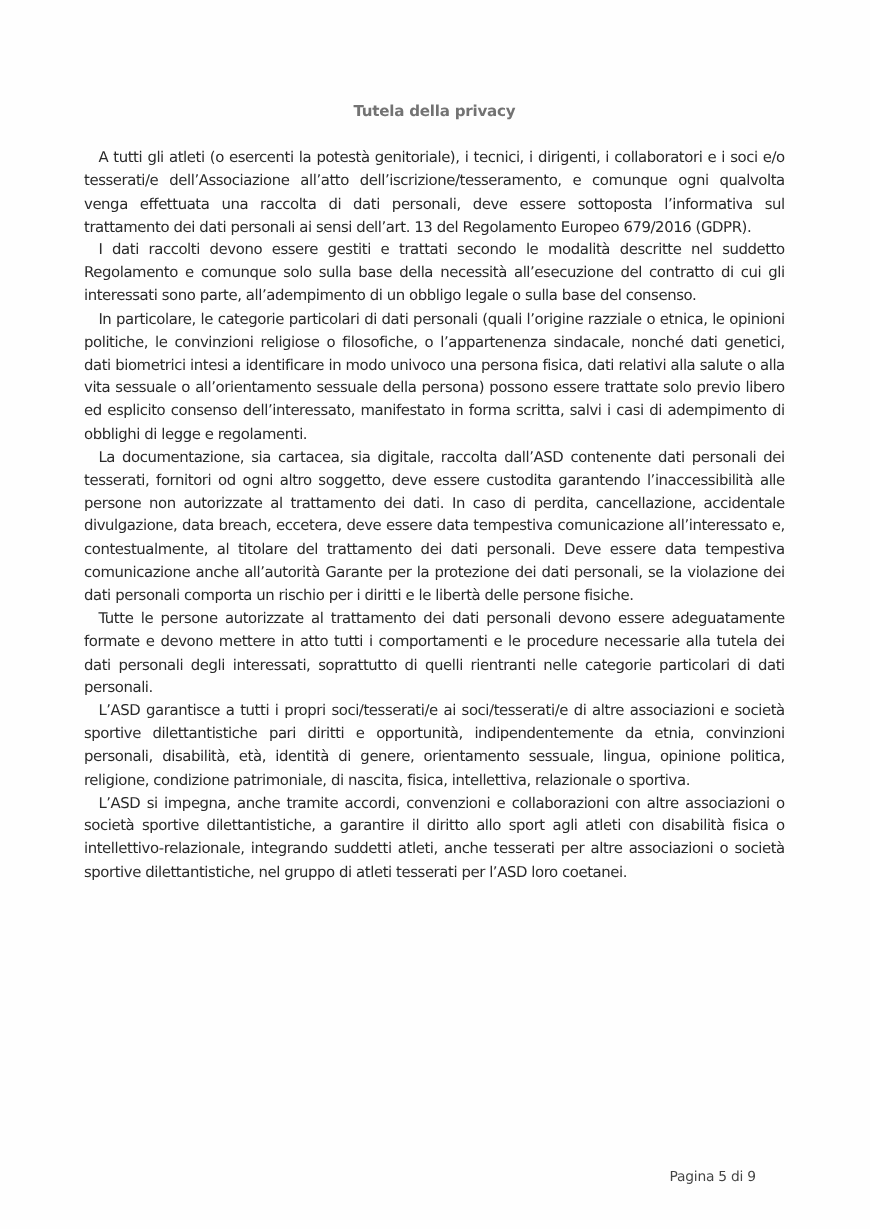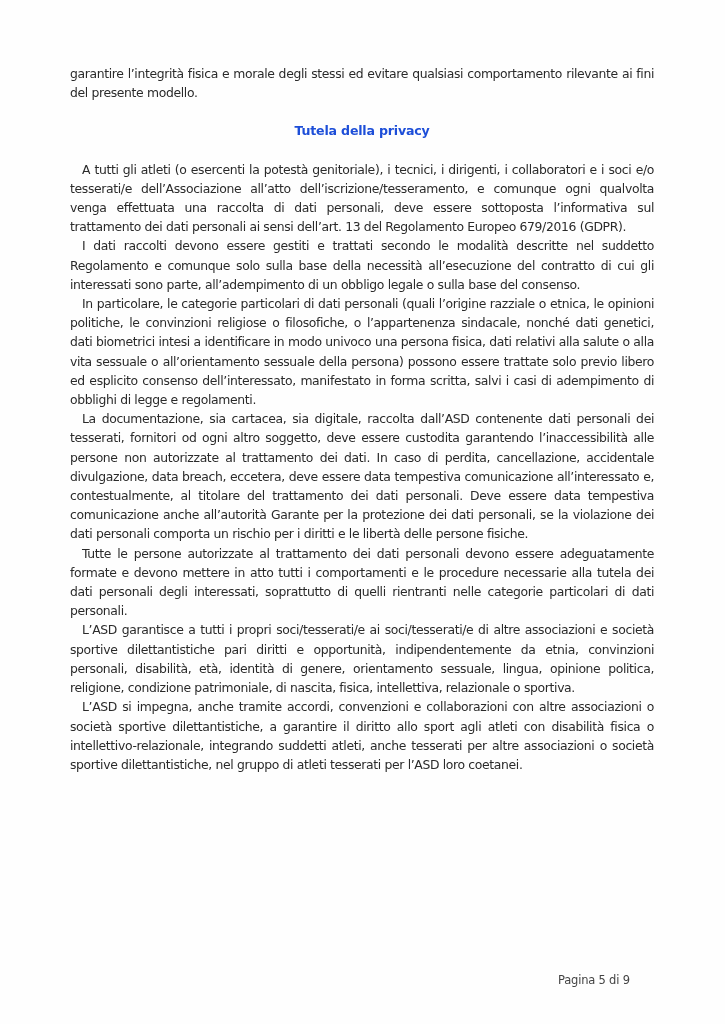--- a/index.html
+++ b/index.html
@@ -12,36 +12,35 @@
     position: absolute; left: 70px; top: 64px; width: 584px;
     font-family: "DejaVu Sans", sans-serif;
     font-size: 12.4px; line-height: 19.2px; color: #2a2a2a;
     letter-spacing: -0.35px;
   }
   .content p { margin: 0; text-align: justify; }
   .content p.indent { text-indent: 12px; }
   .heading {
     font-family: "DejaVu Sans", sans-serif;
     font-weight: bold; text-align: center; font-size: 12.6px;
-    color: #1d4ed8; letter-spacing: -0.2px;
+    color: #737373; letter-spacing: -0.2px;
   }
   .h-privacy { margin: 19px 0 19px 0; }
   .h-incl { margin: 20px 0 18px 0; }
   .footer {
     position: absolute; left: 558px; top: 973px;
     font-family: "DejaVu Sans", sans-serif; font-size: 11.5px;
     color: #444; letter-spacing: -0.2px;
   }
 </style>
 </head>
 <body>
 
 <div class="page">
   <div class="content">
-    <p>garantire l’integrità fisica e morale degli stessi ed evitare qualsiasi comportamento rilevante ai fini del presente modello.</p>
 
     <div class="heading h-privacy">Tutela della privacy</div>
     <p class="indent">A tutti gli atleti (o esercenti la potestà genitoriale), i tecnici, i dirigenti, i collaboratori e i soci e/o tesserati/e dell’Associazione all’atto dell’iscrizione/tesseramento, e comunque ogni qualvolta venga effettuata una raccolta di dati personali, deve essere sottoposta l’informativa sul trattamento dei dati personali ai sensi dell’art. 13 del Regolamento Europeo 679/2016 (GDPR).</p>
     <p class="indent">I dati raccolti devono essere gestiti e trattati secondo le modalità descritte nel suddetto Regolamento e comunque solo sulla base della necessità all’esecuzione del contratto di cui gli interessati sono parte, all’adempimento di un obbligo legale o sulla base del consenso.</p>
     <p class="indent">In particolare, le categorie particolari di dati personali (quali l’origine razziale o etnica, le opinioni politiche, le convinzioni religiose o filosofiche, o l’appartenenza sindacale, nonché dati genetici, dati biometrici intesi a identificare in modo univoco una persona fisica, dati relativi alla salute o alla vita sessuale o all’orientamento sessuale della persona) possono essere trattate solo previo libero ed esplicito consenso dell’interessato, manifestato in forma scritta, salvi i casi di adempimento di obblighi di legge e regolamenti.</p>
     <p class="indent">La documentazione, sia cartacea, sia digitale, raccolta dall’ASD contenente dati personali dei tesserati, fornitori od ogni altro soggetto, deve essere custodita garantendo l’inaccessibilità alle persone non autorizzate al trattamento dei dati. In caso di perdita, cancellazione, accidentale divulgazione, data breach, eccetera, deve essere data tempestiva comunicazione all’interessato e, contestualmente, al titolare del trattamento dei dati personali. Deve essere data tempestiva comunicazione anche all’autorità Garante per la protezione dei dati personali, se la violazione dei dati personali comporta un rischio per i diritti e le libertà delle persone fisiche.</p>
     <p class="indent">Tutte le persone autorizzate al trattamento dei dati personali devono essere adeguatamente formate e devono mettere in atto tutti i comportamenti e le procedure necessarie alla tutela dei dati personali degli interessati, soprattutto di quelli rientranti nelle categorie particolari di dati personali.</p>
 
     <p class="indent">L’ASD garantisce a tutti i propri soci/tesserati/e ai soci/tesserati/e di altre associazioni e società sportive dilettantistiche pari diritti e opportunità, indipendentemente da etnia, convinzioni personali, disabilità, età, identità di genere, orientamento sessuale, lingua, opinione politica, religione, condizione patrimoniale, di nascita, fisica, intellettiva, relazionale o sportiva.</p>
     <p class="indent">L’ASD si impegna, anche tramite accordi, convenzioni e collaborazioni con altre associazioni o società sportive dilettantistiche, a garantire il diritto allo sport agli atleti con disabilità fisica o intellettivo-relazionale, integrando suddetti atleti, anche tesserati per altre associazioni o società sportive dilettantistiche, nel gruppo di atleti tesserati per l’ASD loro coetanei.</p>

